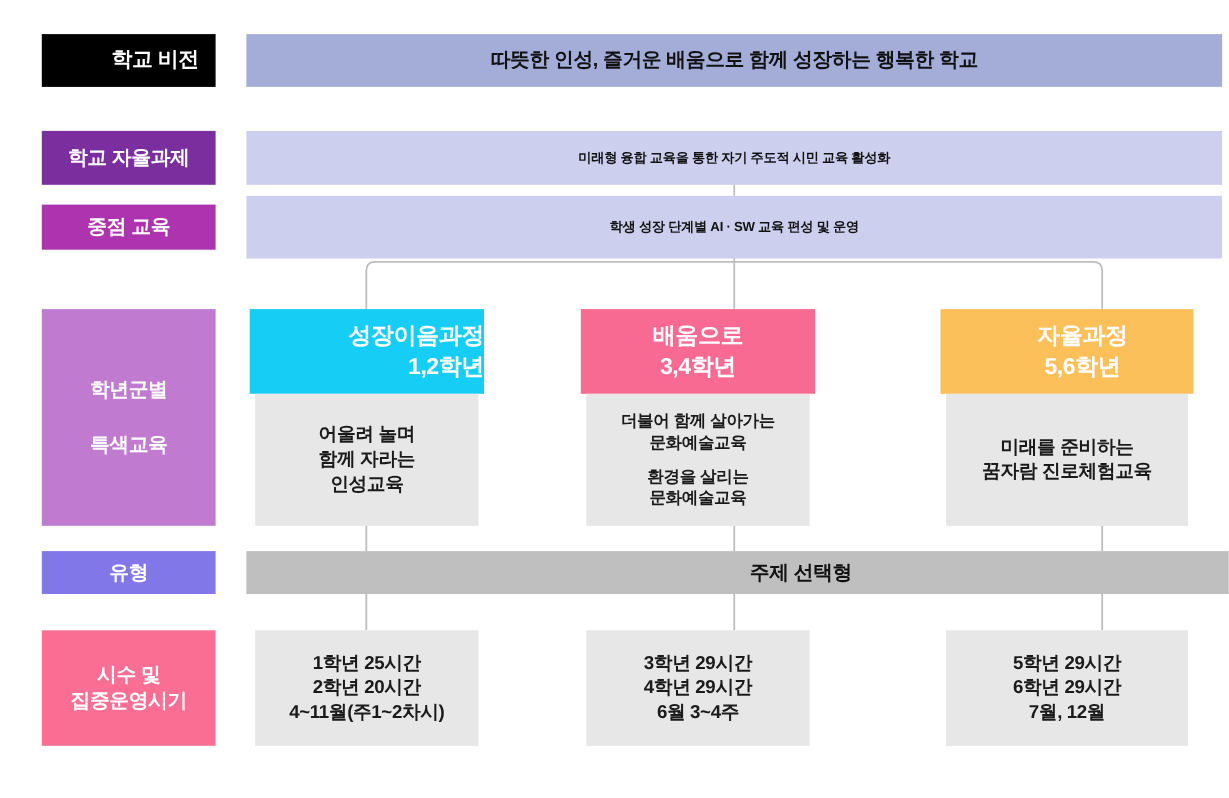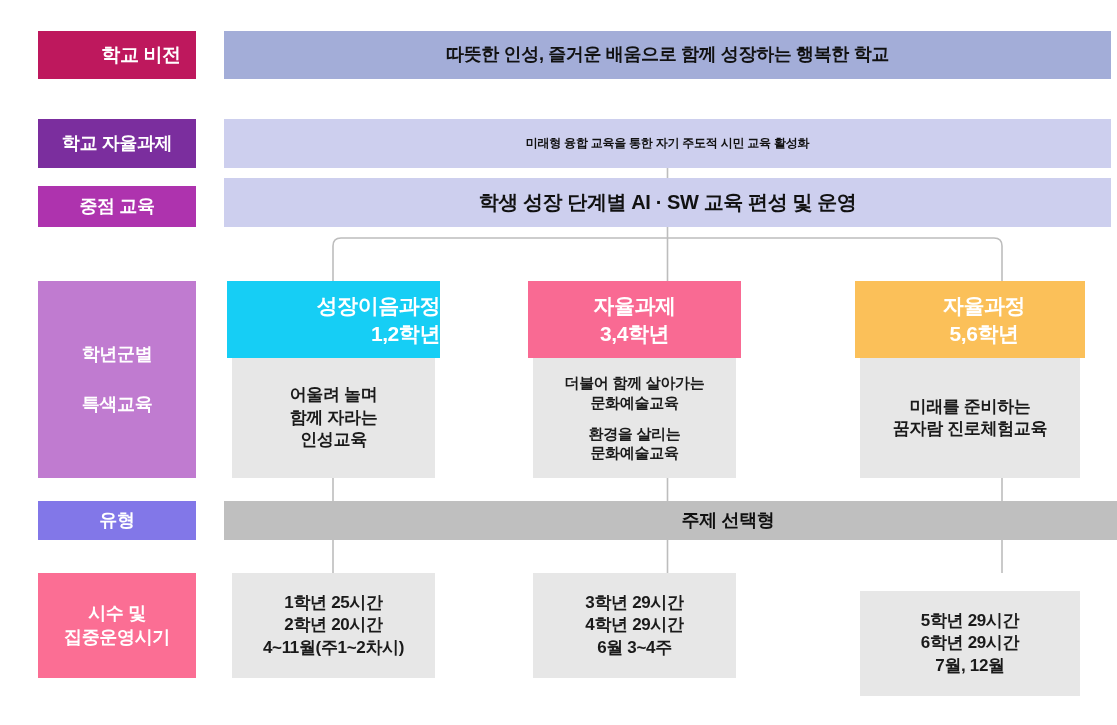--- a/index.html
+++ b/index.html
@@ -24,21 +24,21 @@
     box-sizing:border-box;
     line-height:1.32;
   }
 
   
   .label-chip{
     color:#ffffff;
     font-weight:bold;
     letter-spacing:-0.02em;
   }
-  .lbl-vision      {background:#be185d;padding-left:48px;}
+  .lbl-vision      {background:#000000;padding-left:48px;}
   .lbl-autotask    {background:#7B2E9E;}
   .lbl-focus       {background:#AE33AE;}
   .lbl-grade       {background:#C07BD0;}
   .lbl-type        {background:#8277E8;}
   .lbl-hours       {background:#FB6E94;}
 
   
   .banner{
     color:#111111;
     font-weight:bold;
@@ -101,38 +101,38 @@
   <div class="box label-chip lbl-vision" style="left:38px;top:31px;width:158px;height:48px;font-size:19px;">학교 비전</div>
 
   <div class="box banner banner-vision" style="left:224px;top:31px;width:887px;height:48px;font-size:18px;">따뜻한 인성, 즐거운 배움으로 함께 성장하는 행복한 학교</div>
 
   <div class="box label-chip lbl-autotask" style="left:38px;top:119px;width:158px;height:49px;font-size:18px;">학교 자율과제</div>
 
   <div class="box banner banner-task" style="left:224px;top:119px;width:887px;height:49px;font-size:12px;">미래형 융합 교육을 통한 자기 주도적 시민 교육 활성화</div>
 
   <div class="box label-chip lbl-focus" style="left:38px;top:186px;width:158px;height:41px;font-size:18px;">중점 교육</div>
 
-  <div class="box banner banner-focus" style="left:224px;top:178px;width:887px;height:49px;font-size:20px;text-align:center;">학생 성장 단계별 AI · SW 교육 편성 및  운영</div>
+  <div class="box banner banner-focus" style="left:224px;top:178px;width:887px;height:57px;font-size:12px;text-align:center;">학생 성장 단계별 AI · SW 교육 편성 및  운영</div>
 
   <div class="box label-chip lbl-grade" style="left:38px;top:281px;width:158px;height:197px;font-size:18px;">
     <span>학년군별</span>
     <span style="height:26px;"></span>
     <span>특색교육</span>
   </div>
 
   <div class="box col-head head-c1" style="left:227px;top:281px;width:213px;height:77px;font-size:21px;">
     <span>성장이음과정</span>
     <span>1,2학년</span>
   </div>
   <div class="box gray-box" style="left:232px;top:358px;width:203px;height:120px;font-size:17px;">
     <p class="para">어울려 놀며<br>함께 자라는<br>인성교육</p>
   </div>
 
   <div class="box col-head head-c2" style="left:528px;top:281px;width:213px;height:77px;font-size:21px;">
-    <span>자율과제</span>
+    <span>배움으로</span>
     <span>3,4학년</span>
   </div>
   <div class="box gray-box" style="left:533px;top:358px;width:203px;height:120px;font-size:15px;">
     <p class="para">더불어 함께 살아가는<br>문화예술교육</p>
     <p class="para">환경을 살리는<br>문화예술교육</p>
   </div>
 
   <div class="box col-head head-c3" style="left:855px;top:281px;width:230px;height:77px;font-size:21px;padding-left:28px;">
     <span>자율과정</span>
     <span>5,6학년</span>
@@ -151,17 +151,17 @@
   </div>
 
   <div class="box gray-box" style="left:232px;top:573px;width:203px;height:105px;font-size:17px;">
     <p class="para">1학년 25시간<br>2학년 20시간<br>4~11월(주1~2차시)</p>
   </div>
 
   <div class="box gray-box" style="left:533px;top:573px;width:203px;height:105px;font-size:17px;">
     <p class="para">3학년 29시간<br>4학년 29시간<br>6월 3~4주</p>
   </div>
 
-  <div class="box gray-box" style="left:860px;top:573px;width:220px;height:105px;font-size:17px;margin-top:18px;">
+  <div class="box gray-box" style="left:860px;top:573px;width:220px;height:105px;font-size:17px;">
     <p class="para">5학년 29시간<br>6학년 29시간<br>7월, 12월</p>
   </div>
 
 </div>
 
 </body></html>

